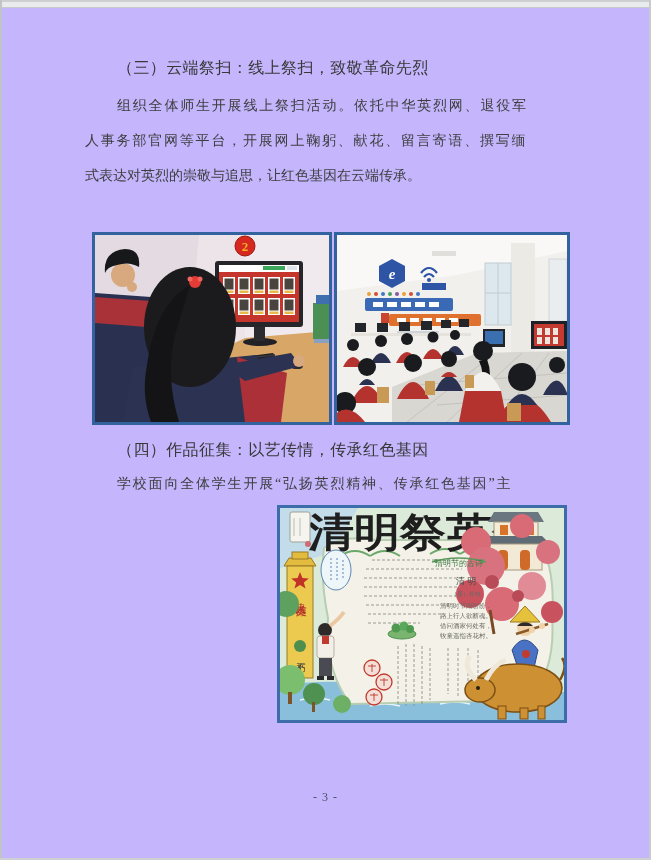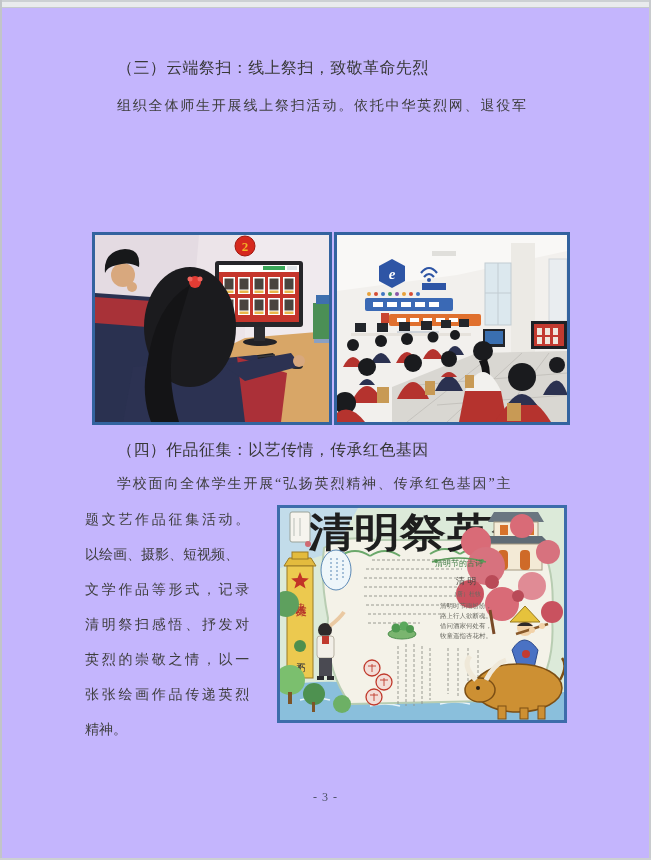--- a/index.html
+++ b/index.html
@@ -30,20 +30,22 @@
 </head>
 <body>
 
 <div class="viewport">
   <div class="page">
 
     <div class="heading" style="left:117px;top:50px">（三）云端祭扫：线上祭扫，致敬革命先烈</div>
 
     <div class="block" style="left:85px;top:88px;width:510px">
       <div class="line ls18 ind">组织全体师生开展线上祭扫活动。依托中华英烈网、退役军</div>
+      <div class="line ls18">人事务部官网等平台，开展网上鞠躬、献花、留言寄语、撰写缅</div>
+      <div class="line">式表达对英烈的崇敬与追思，让红色基因在云端传承。</div>
     </div>
 
     <div class="photo" style="left:92px;top:232px;width:234px;height:187px">
       <svg width="234" height="187" viewBox="0 0 234 187">
         <rect x="0" y="0" width="234" height="187" fill="#ece4e9"></rect>
         <polygon points="0,0 104,0 88,187 0,187" fill="#e4dbe2"></polygon>
         <rect x="150" y="0" width="84" height="105" fill="#f0eaee"></rect>
         <polygon points="40,187 234,187 234,96 150,103 90,132" fill="#d8a667"></polygon>
         <g>
           <rect x="218" y="68" width="16" height="36" fill="#4b8f55"></rect>
@@ -274,29 +276,20 @@
         </g>
       </svg>
     </div>
 
     <div class="heading" style="left:117px;top:432px">（四）作品征集：以艺传情，传承红色基因</div>
 
     <div class="block" style="left:85px;top:466px;width:510px">
       <div class="line ls18 ind">学校面向全体学生开展“弘扬英烈精神、传承红色基因”主</div>
     </div>
 
-    <div class="block" style="left:85px;top:502px;width:200px">
-      <div class="line ls27">题文艺作品征集活动。</div>
-      <div class="line">以绘画、摄影、短视频、</div>
-      <div class="line ls27">文学作品等形式，记录</div>
-      <div class="line ls27">清明祭扫感悟、抒发对</div>
-      <div class="line ls27">英烈的崇敬之情，以一</div>
-      <div class="line ls27">张张绘画作品传递英烈</div>
-      <div class="line">精神。</div>
-    </div>
 
     <div class="artframe" style="left:277px;top:505px;width:284px;height:212px">
       <svg width="284" height="212" viewBox="0 0 284 212">
         <rect x="0" y="0" width="284" height="212" fill="#dcead9"></rect>
         <polygon points="0,0 78,0 54,44 0,60" fill="#c2dcea"></polygon>
         <path d="M0,178 Q60,168 120,182 Q200,196 284,184 L284,212 L0,212 Z" fill="#8abfdc"></path>
         <g stroke="#eaf4fa" stroke-width="1.5" fill="none">
           <path d="M20,192 Q35,188 50,192"></path>
             <path d="M90,198 Q105,194 120,198"></path>
           <path d="M160,196 Q175,192 190,196"></path>

